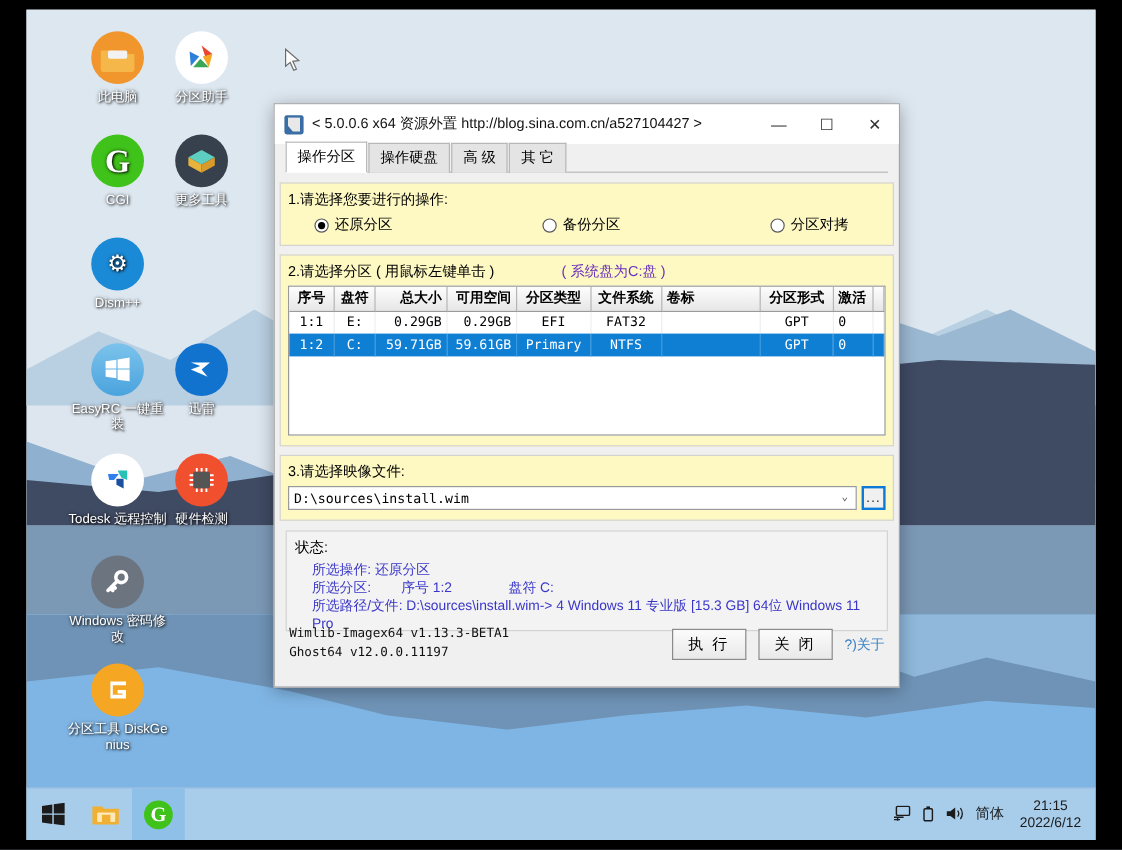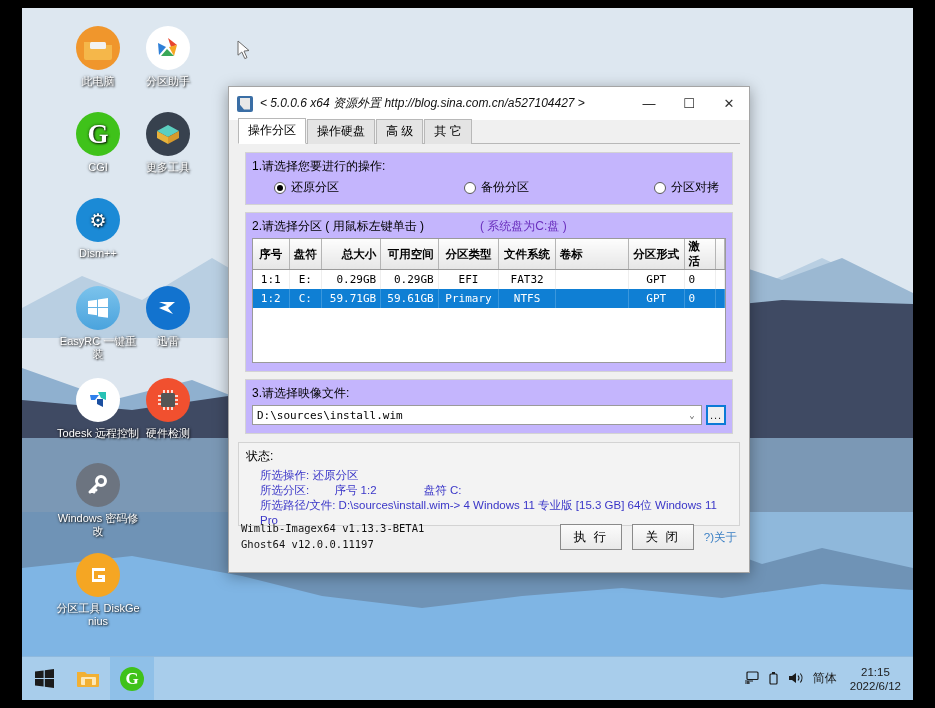--- a/index.html
+++ b/index.html
@@ -61,42 +61,42 @@
   #dialog {
     position: absolute;
     left: 206px; top: 78px;
     width: 522px; height: 487px;
     background:#f0f0f0;
     border:1px solid #a5a5a5;
     box-shadow: 0 3px 14px rgba(0,0,0,.35);
     font-size: 12px;
     color:#000;
   }
-  #titlebar { height:33px; background:#fff; display:flex; align-items:center; padding-left:8px;font-style:italic; }
+  #titlebar { height:33px; background:#fff; display:flex; align-items:center; padding-left:8px; }
   #title-icon {
     width:16px; height:16px; background:#3a6ea5; border-radius:2px; margin-right:7px; flex:0 0 auto;
     position:relative; overflow:hidden;
   }
   #title-icon:after{content:"";position:absolute;left:3px;top:2px;width:10px;height:12px;background:#e8e8e8;
     clip-path: polygon(0 0,100% 0,100% 100%,40% 100%,0 60%);}
   #title-text { font-size:12px; color:#111; white-space:nowrap; }
   .win-btns { margin-left:auto; display:flex; height:33px; }
   .win-btn { width:40px; height:33px; display:flex; align-items:center; justify-content:center; font-size:13px; color:#333; }
 
   
   #tabstrip { height:22px; margin:2px 9px 0 9px; display:flex; align-items:flex-end; border-bottom:1px solid #b8b8b8; position:relative; z-index:2;}
   .tab {
     padding:3px 9px 4px 9px; font-size:12px;
     border:1px solid #b8b8b8; border-bottom:none; background:#e4e4e4;
     margin-right:1px; position:relative; top:1px;
   }
   .tab.active { background:#fff; border-bottom:1px solid #fff; }
 
   
-  .gbox { margin:0 16px; border:1px solid #d3d3d3; background:#c4b5fd; position:relative; }
+  .gbox { margin:0 4px; border:1px solid #d3d3d3; background:#fef9c3; position:relative; }
   .gtitle { font-size:12px; padding:5px 0 3px 6px; }
 
   .radio-row { display:flex; padding:1px 0 8px 0; }
   .radio-item { display:flex; align-items:center; font-size:12px; }
   .radio-item .rdot {
     width:12px; height:12px; border:1px solid #5a5a5a; border-radius:50%;
     background:#fff; margin-right:5px; display:inline-flex; align-items:center; justify-content:center; flex:0 0 auto;
   }
   .radio-item.sel .rdot:after { content:""; width:6px; height:6px; border-radius:50%; background:#000; }
 

